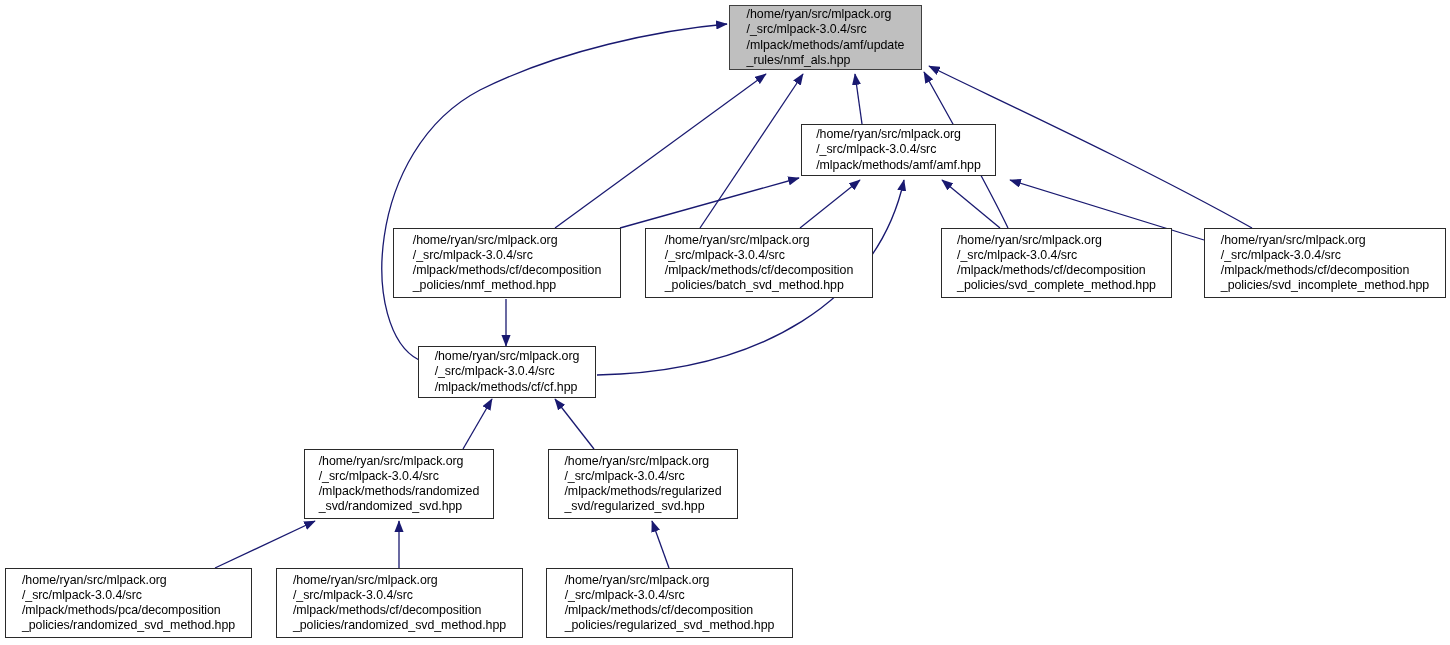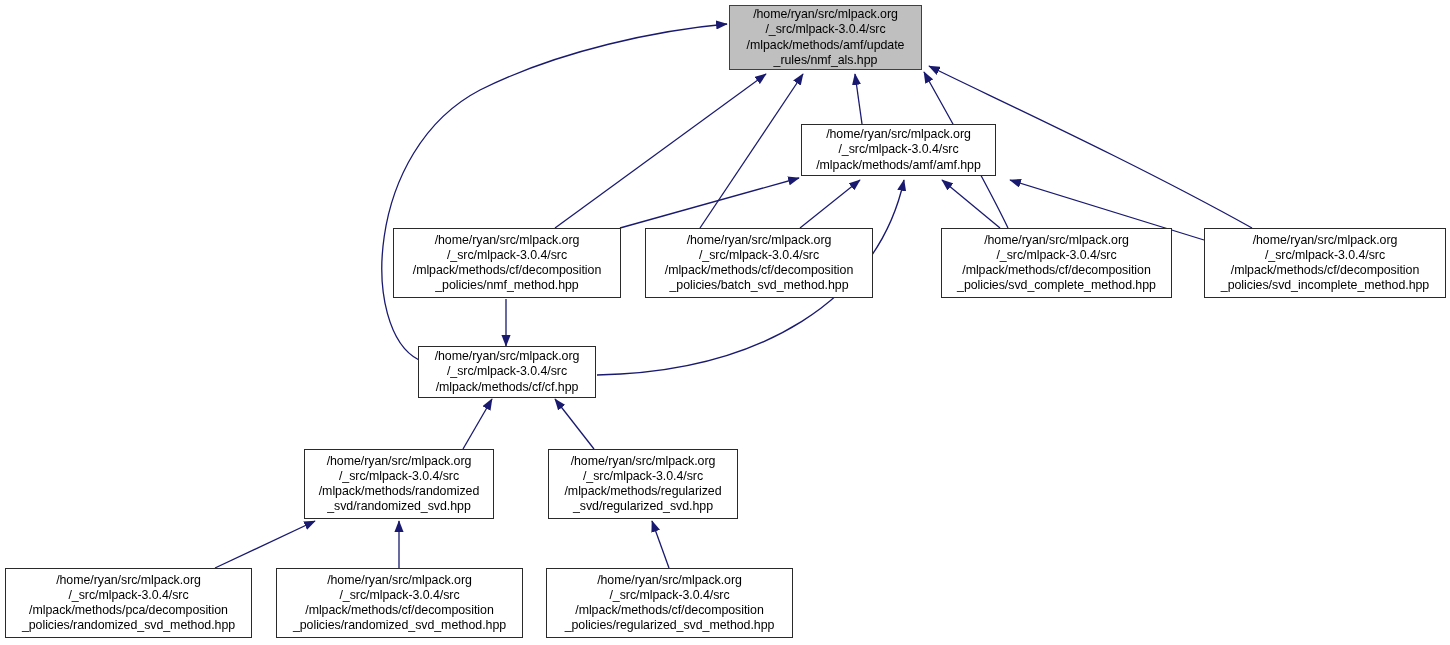--- a/index.html
+++ b/index.html
@@ -24,21 +24,20 @@
     pointer-events: none;
   }
   .node {
     position: absolute;
     box-sizing: border-box;
     border: 1px solid #2a2a2a;
     background: #ffffff;
     display: flex;
     align-items: center;
     justify-content: center;
-    text-align: center;
     z-index: 2;
   }
   .node.highlight {
     background: #bfbfbf;
     border: 1px solid #404040;
   }
   .node-label {
     font-size: 12.4px;
     line-height: 15.2px;
     color: #000000;

